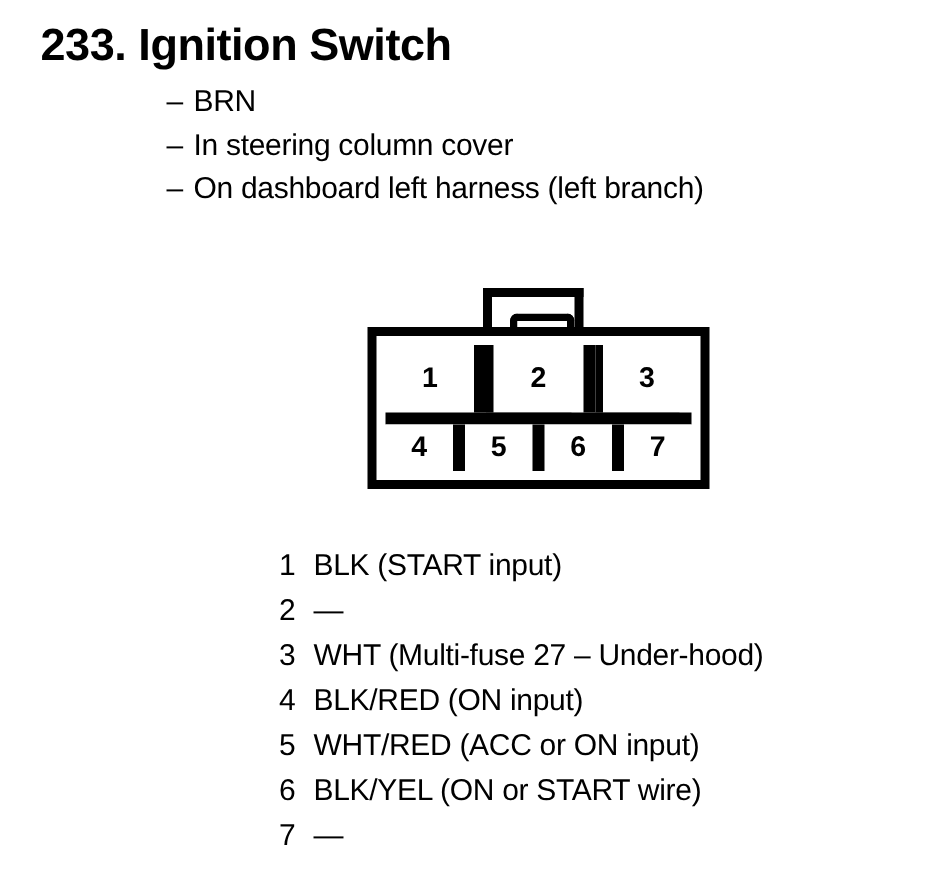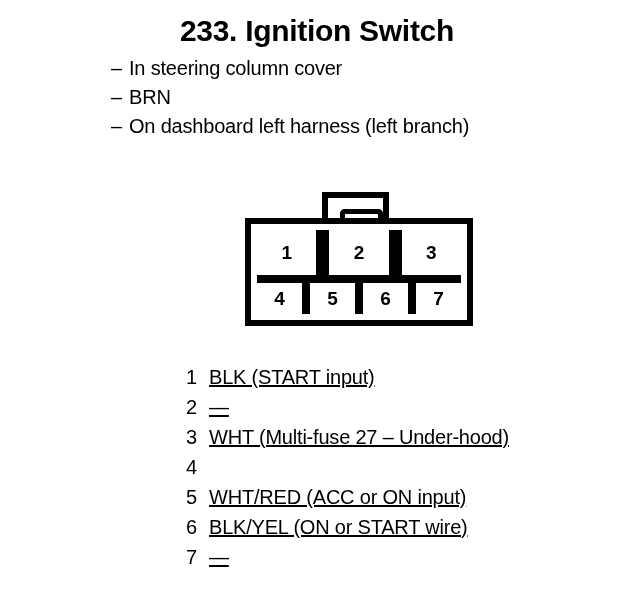--- a/index.html
+++ b/index.html
@@ -23,21 +23,20 @@
     left: 27px;
     top: 14px;
     width: 580px;
   }
   #page-title {
     font-size: 30px;
     font-weight: bold;
     line-height: 34px;
     letter-spacing: -0.3px;
     white-space: nowrap;
-    text-align: center;
   }
   #subtitle-list {
     margin-top: 6px;
     padding-left: 84px;
   }
   .subtitle-line {
     font-size: 20px;
     line-height: 29px;
     white-space: nowrap;
     letter-spacing: -0.2px;
@@ -160,35 +159,34 @@
   .legend-num {
     width: 14px;
     text-align: right;
     font-size: 20px;
     letter-spacing: -0.2px;
   }
   .legend-desc {
     margin-left: 12px;
     font-size: 20px;
     letter-spacing: -0.2px;
-    text-decoration: underline;
   }
 </style>
 </head>
 <body>
 
 <div id="header-block">
   <div id="page-title">233. Ignition Switch</div>
 
   <div id="subtitle-list">
     <div class="subtitle-line">
+      <span class="subtitle-dash">–</span><span>BRN</span>
+    </div>
+    <div class="subtitle-line">
       <span class="subtitle-dash">–</span><span>In steering column cover</span>
-    </div>
-    <div class="subtitle-line">
-      <span class="subtitle-dash">–</span><span>BRN</span>
     </div>
     <div class="subtitle-line">
       <span class="subtitle-dash">–</span><span>On dashboard left harness (left branch)</span>
     </div>
   </div>
 </div>
 
 <div id="connector-diagram">
 
   <div id="connector-latch">
@@ -237,20 +235,21 @@
   <div class="legend-row">
     <span class="legend-num">2</span>
     <span class="legend-desc">—</span>
   </div>
   <div class="legend-row">
     <span class="legend-num">3</span>
     <span class="legend-desc">WHT (Multi-fuse 27 – Under-hood)</span>
   </div>
   <div class="legend-row">
     <span class="legend-num">4</span>
+    <span class="legend-desc">BLK/RED (ON input)</span>
   </div>
   <div class="legend-row">
     <span class="legend-num">5</span>
     <span class="legend-desc">WHT/RED (ACC or ON input)</span>
   </div>
   <div class="legend-row">
     <span class="legend-num">6</span>
     <span class="legend-desc">BLK/YEL (ON or START wire)</span>
   </div>
   <div class="legend-row">

